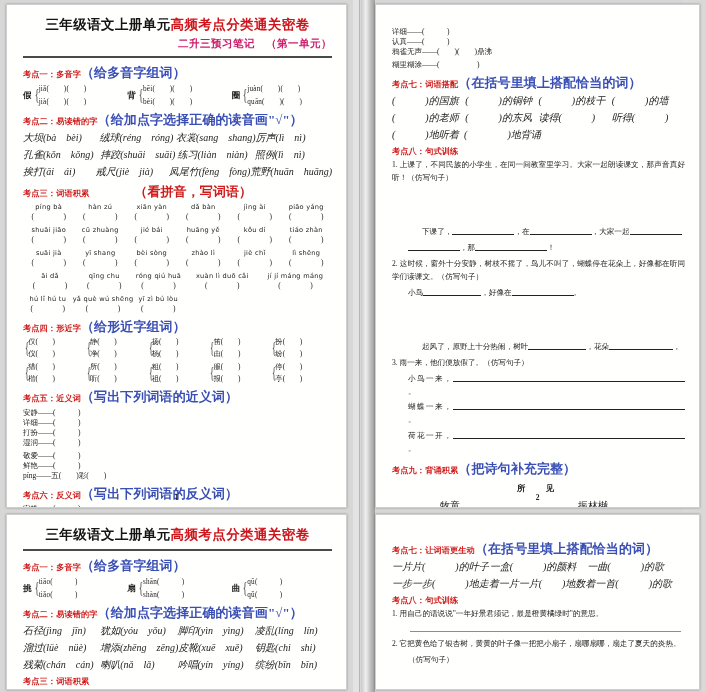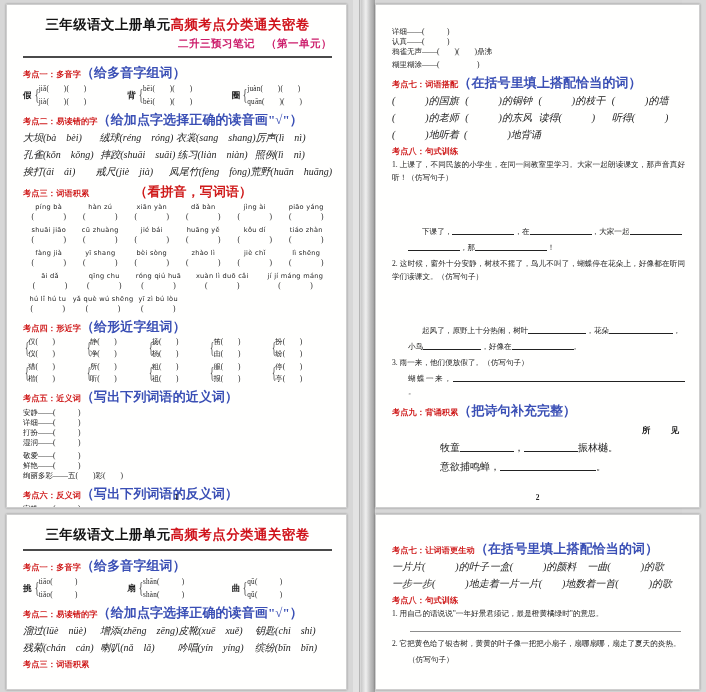--- a/index.html
+++ b/index.html
@@ -120,21 +120,21 @@
   .coll-row { display: flex; margin: 3px 0; }
   .coll { flex: 1; font-size: 10px; white-space: nowrap; font-style: italic; }
 
   
   .q { font-size: 7.6px; line-height: 1.7; margin: 3px 0 1px 0; text-align: justify; }
   .q-indent { padding-left: 16px; }
   .q-indent2 { padding-left: 30px; margin-top: 41px; }
   .ul { display: inline-block; border-bottom: 1px solid #222; height: 9px; vertical-align: -1px; }
 
   .poem-title {
-    text-align: right; font-size: 8.4px; font-weight: bold;
+    text-align: center; font-size: 8.4px; font-weight: bold;
     letter-spacing: 6px; margin: 6px 0 5px 0;
   }
   .poem-line { font-size: 10px; margin: 5px 0; padding-left: 48px; }
 
   .page-num {
     position: absolute; bottom: 5px; left: 0; right: 0;
     text-align: center; font-size: 7.5px; font-weight: bold; color: #222;
   }
 
   .hr-answer { border: none; border-top: 1px solid #8d8d8d; margin: 10px 4px 6px 18px; }
@@ -256,21 +256,21 @@
               <span class="py">kǒu dí</span>
               <span class="blankbox">(　　　　)</span>
             </span>
           <span class="py-cell">
               <span class="py">tiáo zhàn</span>
               <span class="blankbox">(　　　　)</span>
             </span>
         </div>
         <div class="py-row">
           <span class="py-cell">
-              <span class="py">fàng jià</span>
+              <span class="py">suāi jià</span>
               <span class="blankbox">(　　　　)</span>
             </span>
           <span class="py-cell">
               <span class="py">yī shang</span>
               <span class="blankbox">(　　　　)</span>
             </span>
           <span class="py-cell">
               <span class="py">bèi sòng</span>
               <span class="blankbox">(　　　　)</span>
             </span>
@@ -411,21 +411,21 @@
       </div>
       <div class="syn-row">
         <span class="syn">安静——(　　　)</span>
         <span class="syn">详细——(　　　)</span>
         <span class="syn">打扮——(　　　)</span>
         <span class="syn">湿润——(　　　)</span>
       </div>
       <div class="syn-row">
         <span class="syn">敬爱——(　　　)</span>
         <span class="syn">鲜艳——(　　　)</span>
-        <span class="syn wide">绚丽多彩——五(　　)彩(　　)</span>
+        <span class="syn wide">píng——五(　　)彩(　　)</span>
       </div>
 
       <div class="kd">
         <span>考点六：反义词</span><span class="hint">（写出下列词语的反义词）</span>
       </div>
       <div class="syn-row">
         <span class="syn">安静——(　　　)</span>
         <span class="syn">湿润——(　　　)</span>
         <span class="syn">清楚——(　　　)</span>
         <span class="syn">古老——(　　　)</span>
@@ -477,30 +477,36 @@
 
       <div class="q">1. 上课了，不同民族的小学生，在同一间教室里学习。大家一起朗读课文，那声音真好听！（仿写句子）</div>
       <div class="q q-indent2">
         <span>下课了，</span><span class="ul" style="width:62px"></span><span>，在</span><span class="ul" style="width:62px"></span><span>，大家一起</span><span class="ul" style="width:52px"></span>
       </div>
       <div class="q q-indent">
         <span class="ul" style="width:52px"></span><span>，那</span><span class="ul" style="width:72px"></span><span>！</span>
       </div>
 
       <div class="q">2. 这时候，窗外十分安静，树枝不摇了，鸟儿不叫了，蝴蝶停在花朵上，好像都在听同学们读课文。（仿写句子）</div>
+      <div class="q q-indent">
+        <span>小鸟</span><span class="ul" style="width:58px"></span><span>，好像在</span><span class="ul" style="width:62px"></span><span>。</span>
+      </div>
       <div class="q q-indent2">
         <span>起风了，原野上十分热闹，树叶</span><span class="ul" style="width:58px"></span><span>，花朵</span><span class="ul" style="width:64px"></span><span>，</span>
       </div>
-      <div class="q q-indent">
-        <span>小鸟</span><span class="ul" style="width:58px"></span><span>，好像在</span><span class="ul" style="width:62px"></span><span>。</span>
-      </div>
 
       <div class="q">3. 雨一来，他们便放假了。（仿写句子）</div>
       <div class="q q-indent">
+        <span>小鸟一来，</span><span class="ul" style="width:232px"></span><span>。</span>
+      </div>
+      <div class="q q-indent">
         <span>蝴蝶一来，</span><span class="ul" style="width:232px"></span><span>。</span>
+      </div>
+      <div class="q q-indent">
+        <span>荷花一开，</span><span class="ul" style="width:232px"></span><span>。</span>
       </div>
 
       <div class="kd">
         <span>考点九：背诵积累</span><span class="hint">（把诗句补充完整）</span>
       </div>
       <div class="poem-title">所　见</div>
       <div class="poem-line">
         <span>牧童</span><span class="ul" style="width:54px"></span><span>，</span><span class="ul" style="width:54px"></span><span>振林樾。</span>
       </div>
       <div class="poem-line">
@@ -546,20 +552,26 @@
             <span class="pron">qū(　　　)</span>
             <span class="pron">qǔ(　　　)</span>
           </span>
         </div>
       </div>
 
       <div class="kd">
         <span>考点二：易读错的字</span><span class="hint">（给加点字选择正确的读音画"√"）</span>
       </div>
       <div class="coll-row">
+        <span class="coll">石径(jìng　jīn)</span>
+        <span class="coll">犹如(yóu　yǒu)</span>
+        <span class="coll">脚印(yìn　yìng)</span>
+        <span class="coll">凌乱(líng　lín)</span>
+      </div>
+      <div class="coll-row">
         <span class="coll">溜过(lüè　nüè)</span>
         <span class="coll">增添(zhēng　zēng)</span>
         <span class="coll">皮靴(xuē　xuě)</span>
         <span class="coll">钥匙(chi　shi)</span>
       </div>
       <div class="coll-row">
         <span class="coll">残菊(chán　cán)</span>
         <span class="coll">喇叭(nǎ　lǎ)</span>
         <span class="coll">吟唱(yín　yíng)</span>
         <span class="coll">缤纷(bīn　bīn)</span>

